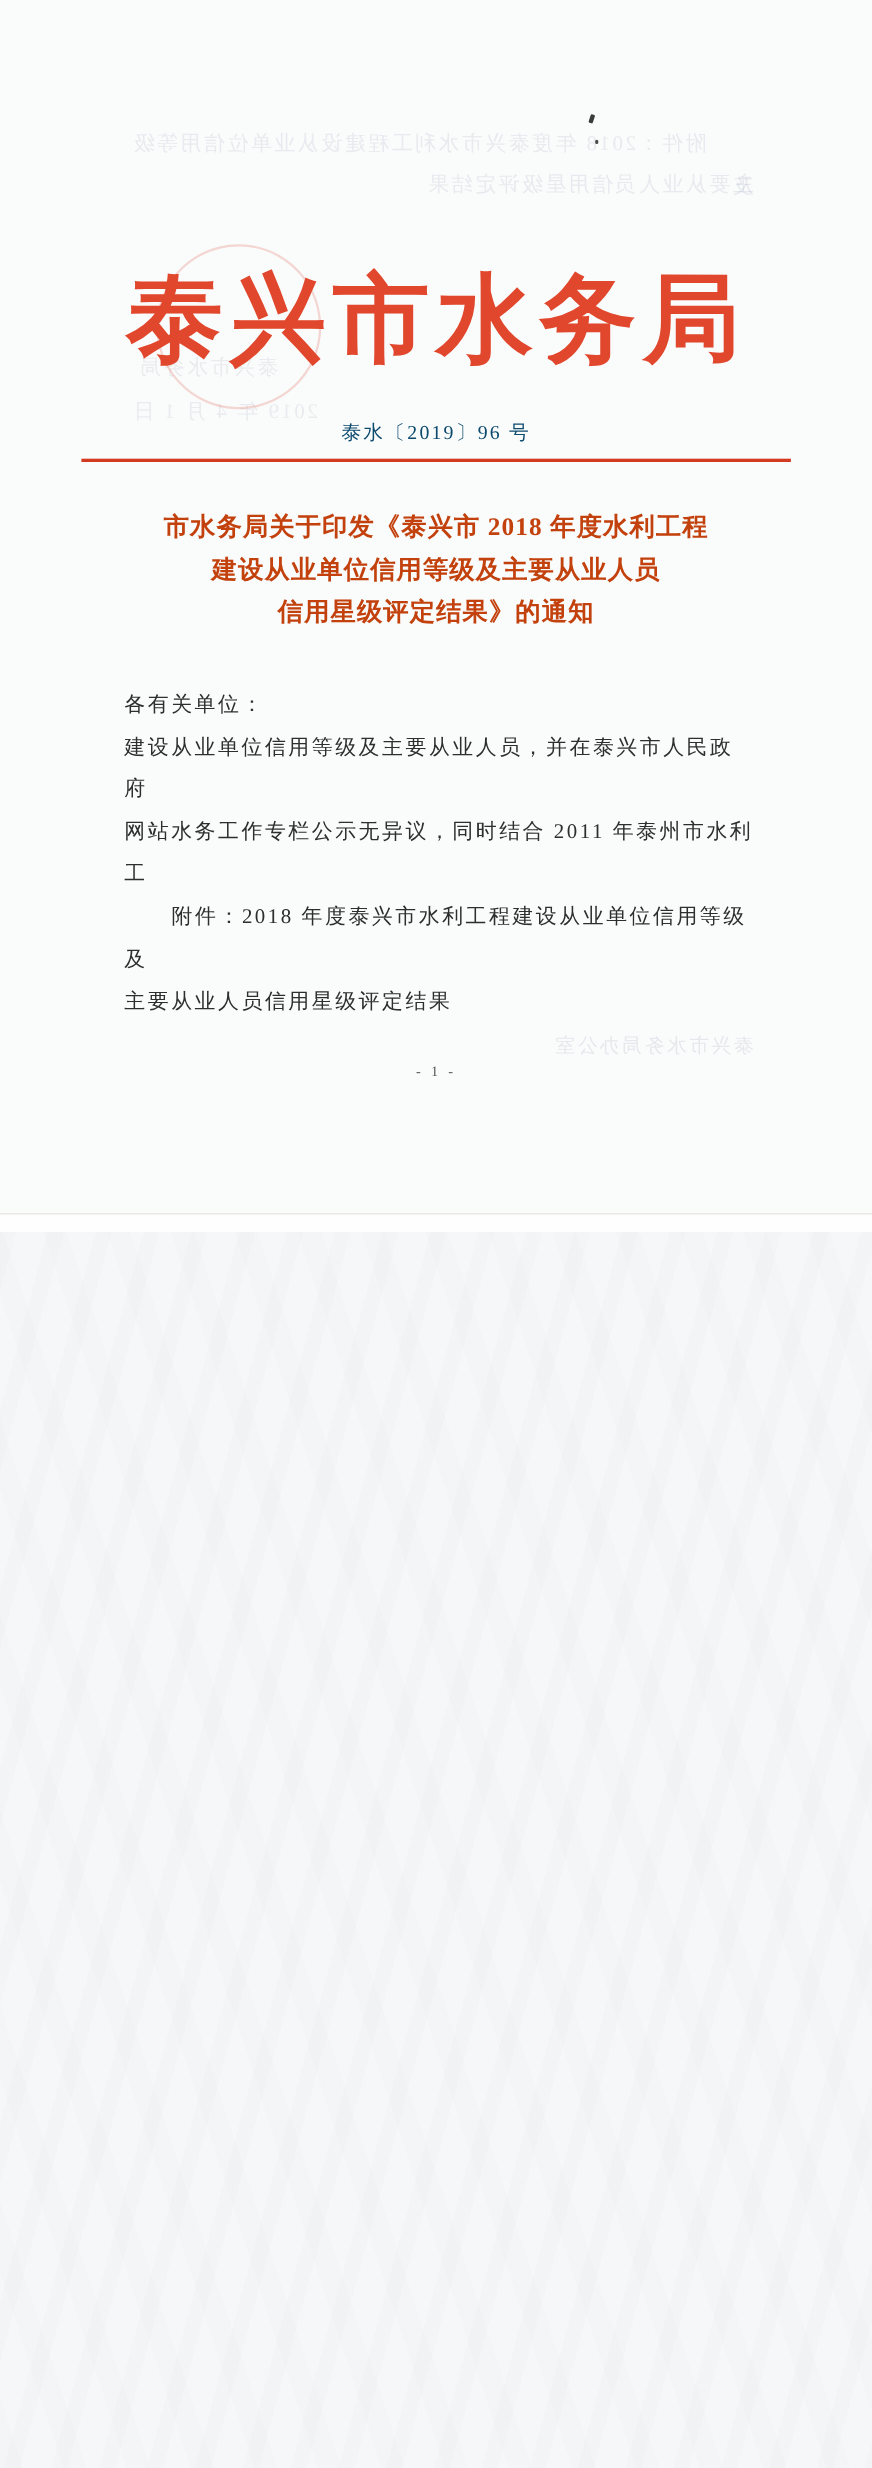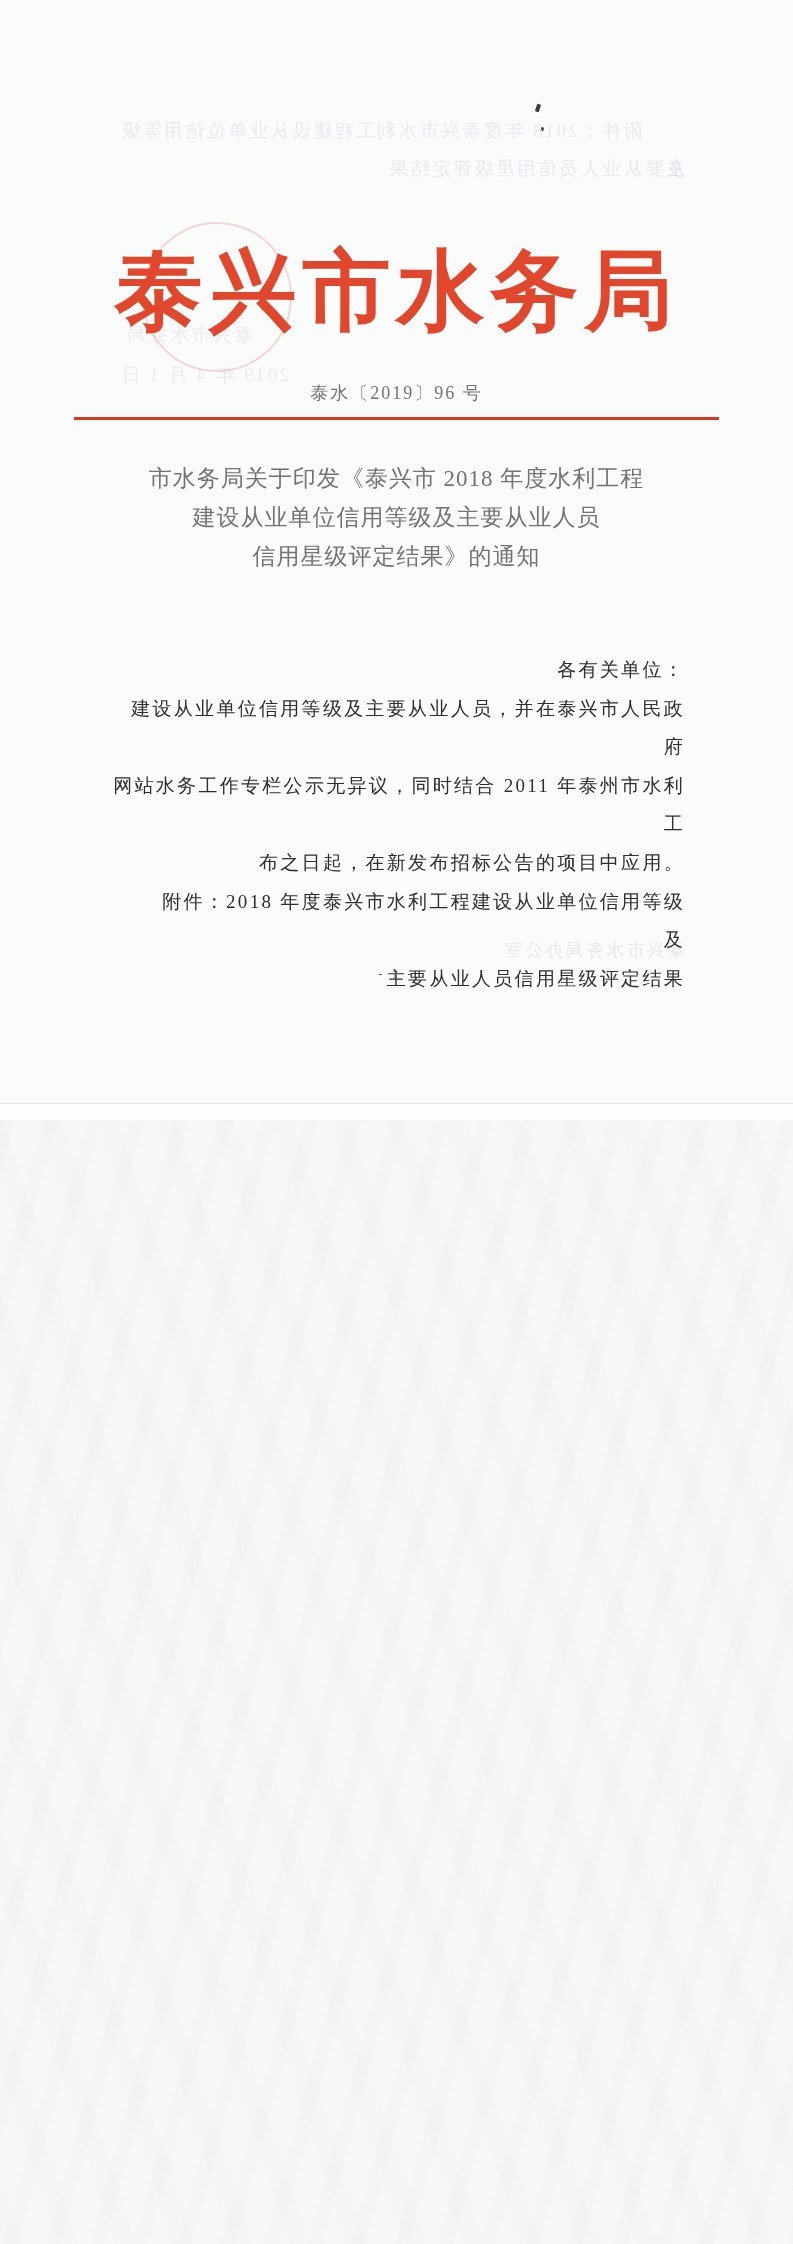--- a/index.html
+++ b/index.html
@@ -19,26 +19,26 @@
              repeating-linear-gradient(72deg, rgba(198,204,214,0.05) 0 20px, rgba(255,255,255,0) 20px 55px); }
 
   .abs { position:absolute; }
   .center { left:0; right:0; text-align:center; }
 
   
   .agency {
     top:240px; font-size:88px; font-weight:900; letter-spacing:6px;
     line-height:104px; white-space:nowrap;
   }
-  .docnum { top:381px; font-size:18px; letter-spacing:2px; color:#737373; }
+  .docnum { top:381px; font-size:18px; letter-spacing:2px; color:#0c4a6e; }
   .redrule { top:417px; left:74px; right:74px; height:3px; }
-  .doctitle { top:459px; font-size:23px; font-weight:normal; line-height:39px;
-              letter-spacing:1px; color:#737373; }
-  .bodytext { top:651px; left:113px; right:108px; font-size:19px;
-              line-height:38.6px; letter-spacing:2.3px; color:#2e2e2e;text-align:right; }
+  .doctitle { top:459px; font-size:23px; font-weight:bold; line-height:39px;
+              letter-spacing:1px; color:#c2410c; }
+  .bodytext { top:622px; left:113px; right:108px; font-size:19px;
+              line-height:38.6px; letter-spacing:2.3px; color:#2e2e2e; }
   .indent { text-indent:43px; }
   .pagenum { font-size:13px; letter-spacing:3px; color:#555; }
   .pn1 { top:966px; }
 
   .seal-ghost { left:142px; top:222px; width:150px; height:150px;
     border:2px solid rgba(228,120,104,0.28); border-radius:50%;
     transform:rotate(8deg); }
   .speck1 { left:536px; top:104px; width:4px; height:8px; background:#3b3b3b;
             transform:rotate(18deg); border-radius:1px; }
   .speck2 { left:541px; top:127px; width:3px; height:4px; background:#4a4a4a;
@@ -81,21 +81,20 @@
     <div class="abs center doctitle">
       <div>市水务局关于印发《泰兴市 2018 年度水利工程</div>
       <div>建设从业单位信用等级及主要从业人员</div>
       <div>信用星级评定结果》的通知</div>
     </div>
 
     <div class="abs bodytext">
       <div>各有关单位：</div>
       <div>建设从业单位信用等级及主要从业人员，并在泰兴市人民政府</div>
       <div>网站水务工作专栏公示无异议，同时结合 2011 年泰州市水利工</div>
-      <div>布之日起，在新发布招标公告的项目中应用。</div>
       <div class="indent">附件：2018 年度泰兴市水利工程建设从业单位信用等级及</div>
       <div>主要从业人员信用星级评定结果</div>
     </div>
 
     <div class="abs bleed bleed-line mirror b-foot">泰兴市水务局办公室</div>
 
     <div class="abs center pagenum pn1">- 1 -</div>
   </section>
 
   <div class="seam"></div>

